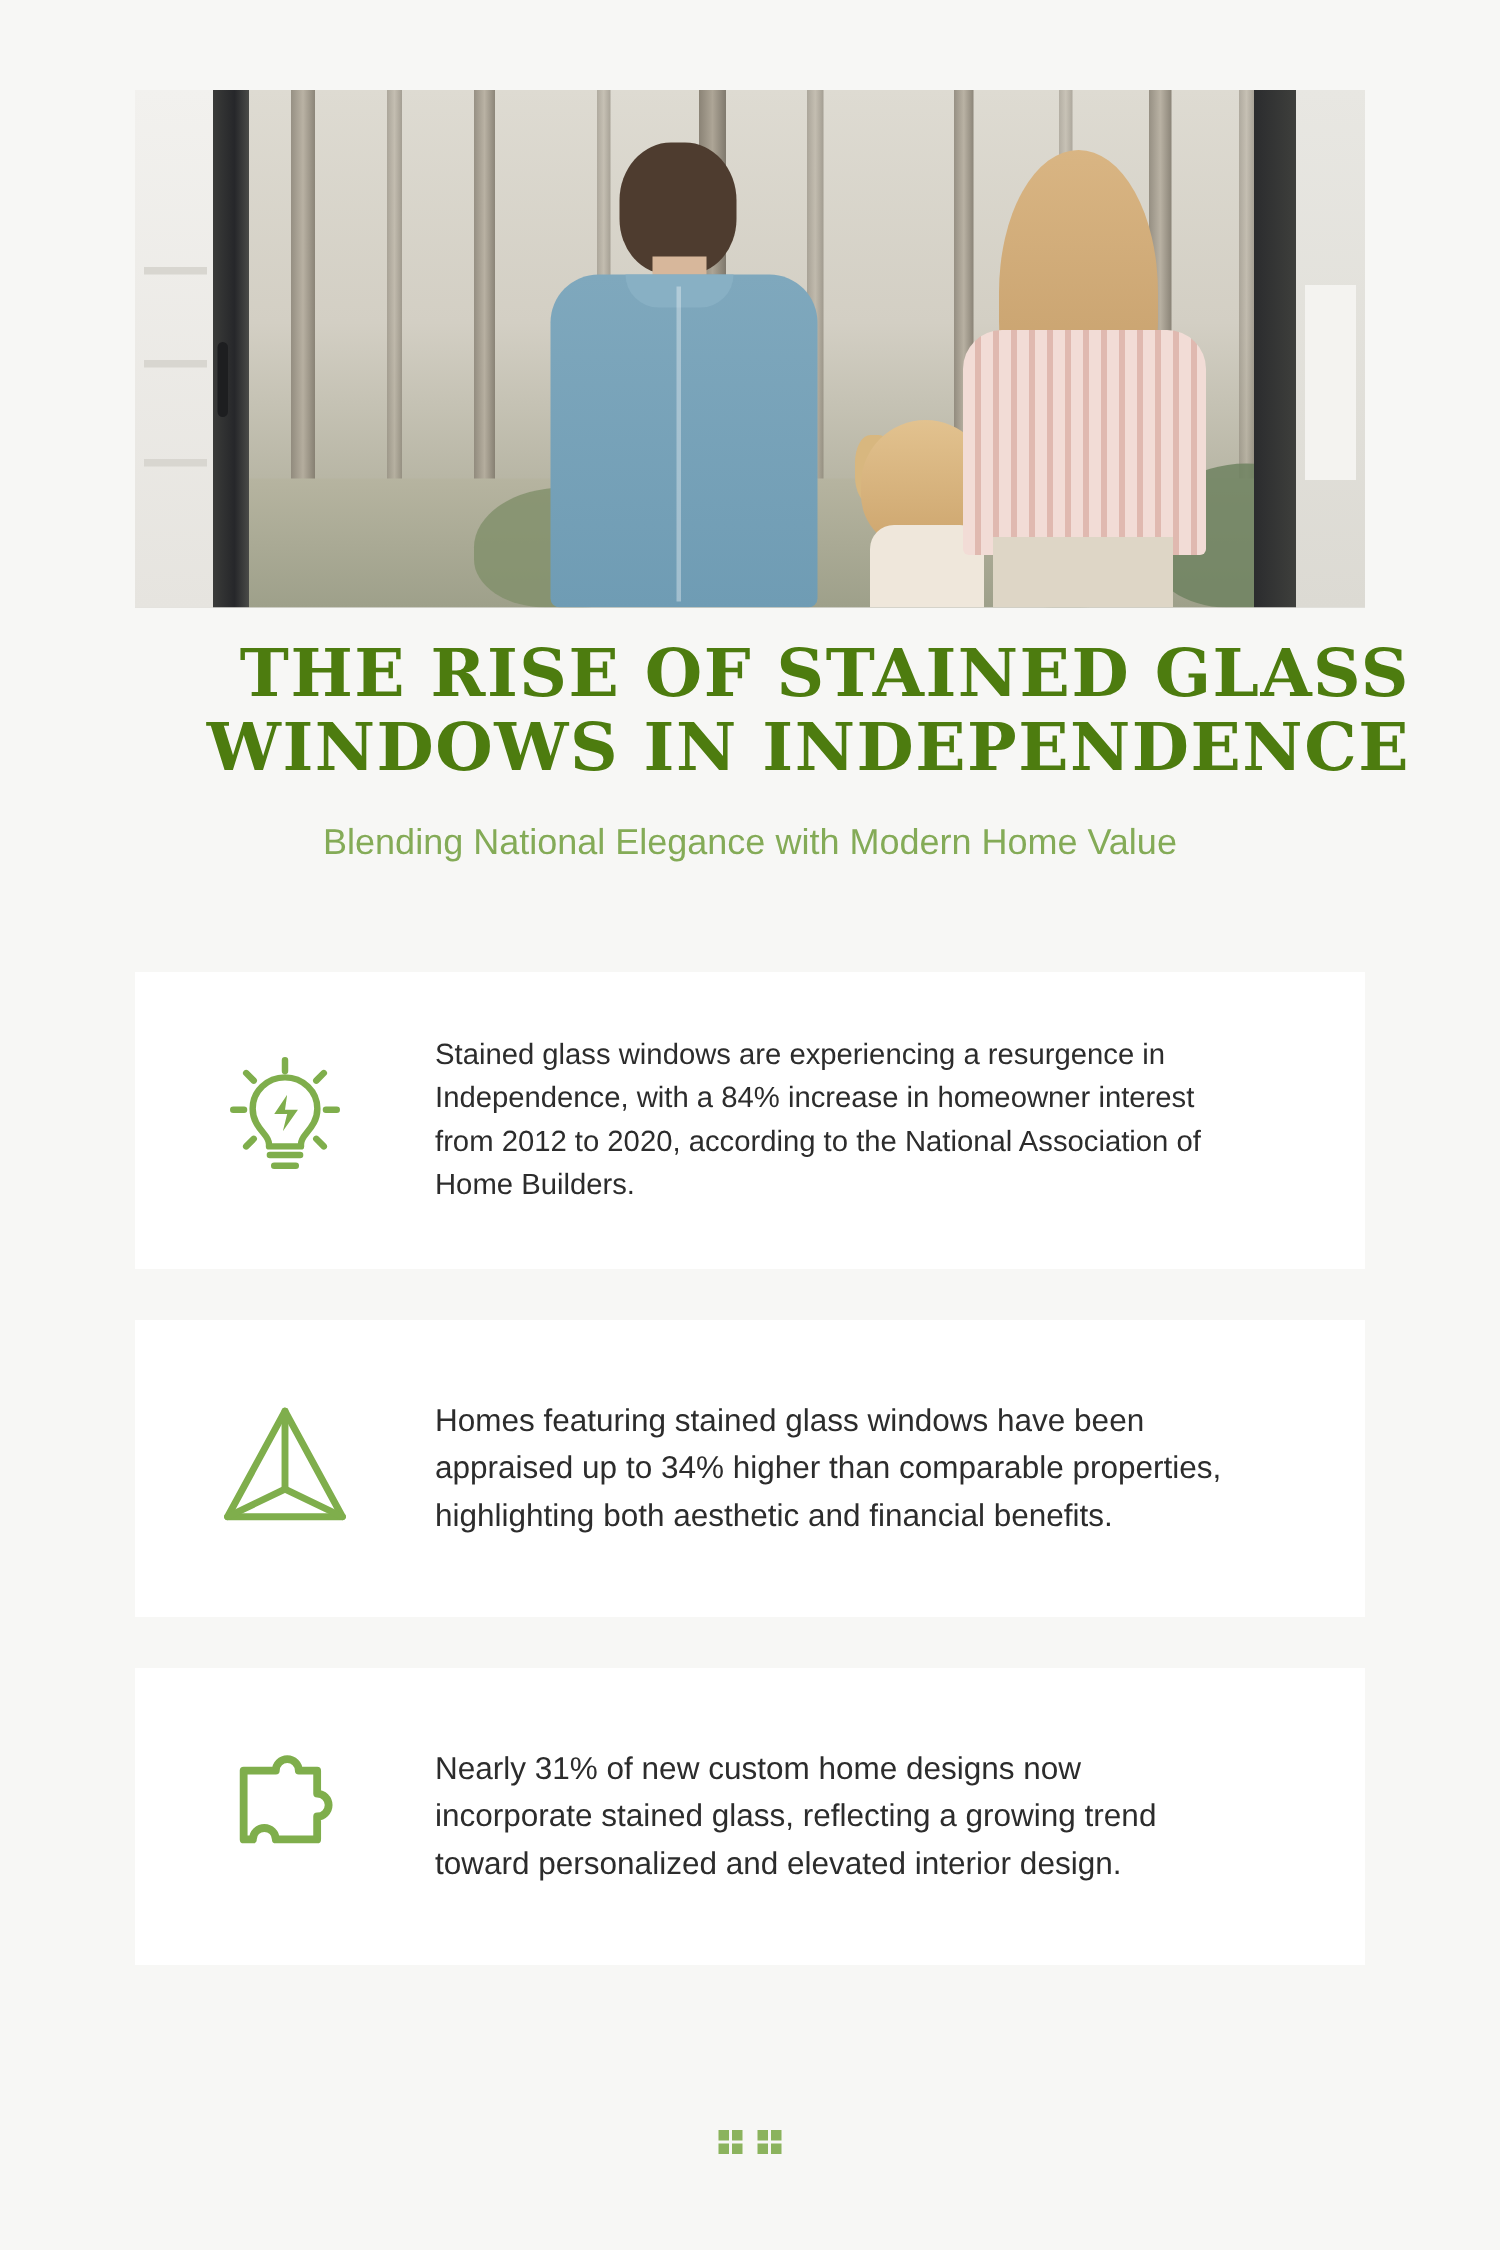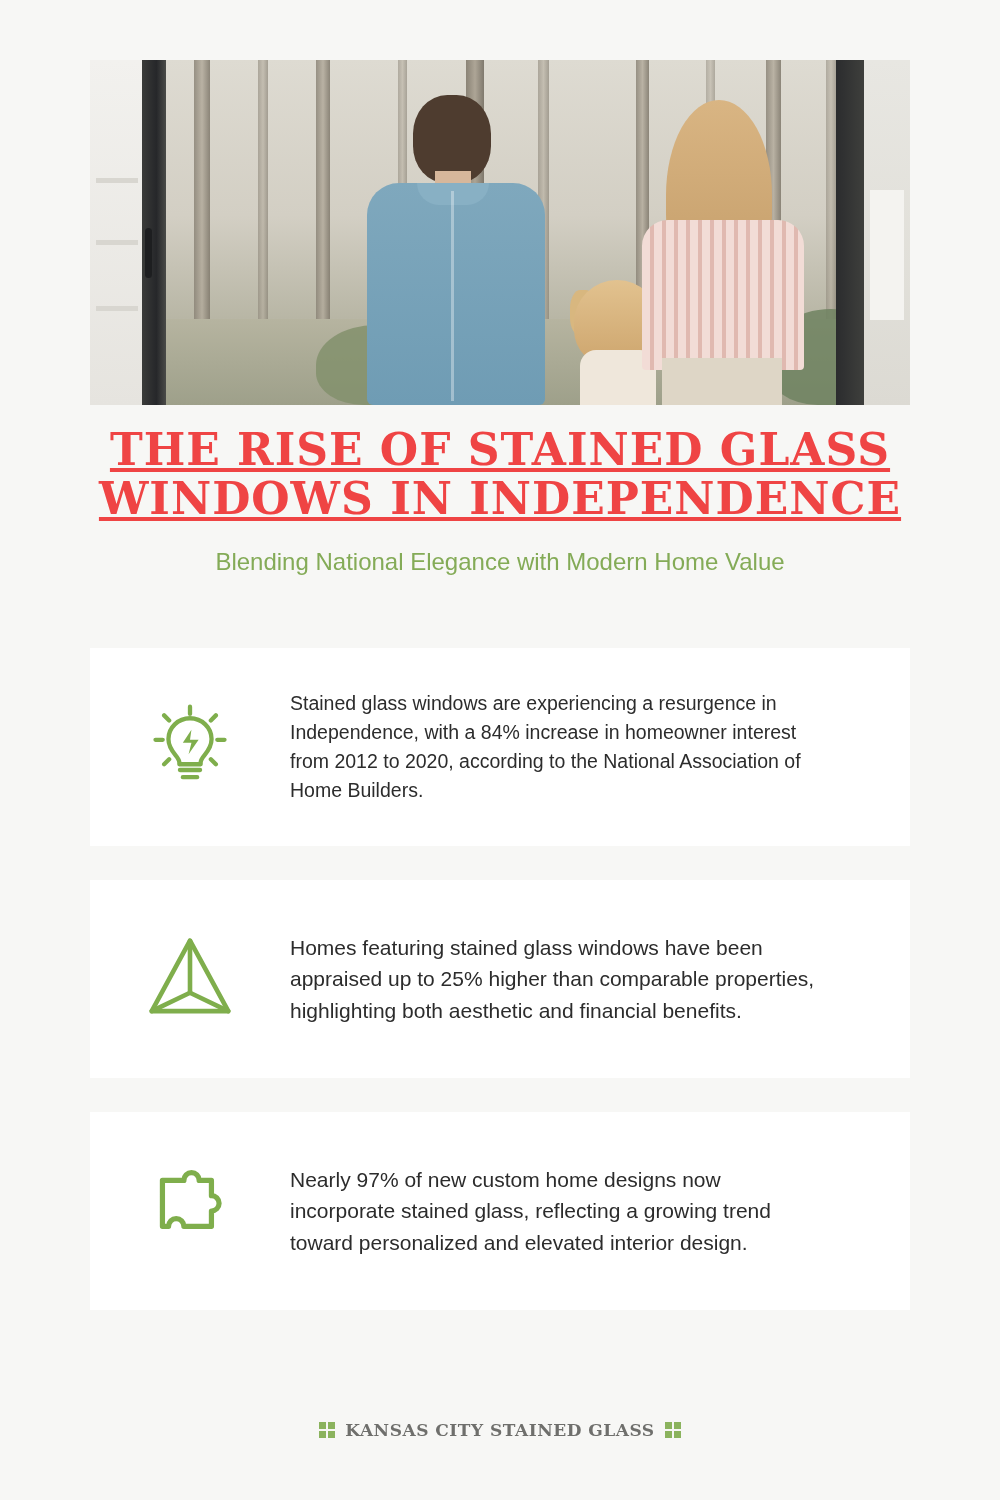--- a/index.html
+++ b/index.html
@@ -140,29 +140,28 @@
     background:#d8b77f; border-radius:40%;
   }
   .girl .body {
     position:absolute; left:14px; top:70px; width:76px; height:58px; background:#efe7db;
     border-radius:16px 16px 0 0;
   }
 
   
   .title {
     position: absolute; left: 60px; top: 425px; width: 880px;
-    text-align: center;
+    text-align: right;
     font-family: "DejaVu Serif", serif;
     font-size: 44px;
     letter-spacing: 1px;
     line-height: 1.12;
-    color: #ef4444;
+    color: #4d7c0f;
     text-transform: uppercase;
     font-weight: 700;
-    text-decoration: underline;
   }
   .subtitle {
     position: absolute; left: 60px; top: 548px; width: 880px;
     text-align: center;
     font-size: 24px;
     color: #84ab57;
     font-weight: 400;
   }
 
   
@@ -286,40 +285,39 @@
 
   <div class="card c2">
     <div class="card-icon">
       <svg width="98" height="98" viewBox="0 0 64 64" fill="none" stroke="#7fae4c" stroke-width="3" stroke-linecap="round" stroke-linejoin="round">
         <path d="M32 7 L57 53 L7 53 Z"></path>
         <path d="M32 7 L32 41"></path>
         <path d="M32 41 L57 53"></path>
         <path d="M32 41 L7 53"></path>
       </svg>
     </div>
-    <div class="card-text">Homes featuring stained glass windows have been appraised up to 25% higher than comparable properties, highlighting both aesthetic and financial benefits.</div>
+    <div class="card-text">Homes featuring stained glass windows have been appraised up to 34% higher than comparable properties, highlighting both aesthetic and financial benefits.</div>
   </div>
 
   <div class="card c3">
     <div class="card-icon">
       <svg width="98" height="98" viewBox="0 0 64 64" fill="none" stroke="#7fae4c" stroke-width="3.4" stroke-linecap="round" stroke-linejoin="round">
         <path d="M14 12h14a5 5 0 0 1 10 0h8v10a5 5 0 0 1 0 10v10H28a5 5 0 0 0-10 0H14z"></path>
       </svg>
     </div>
-    <div class="card-text">Nearly 97% of new custom home designs now incorporate stained glass, reflecting a growing trend toward personalized and elevated interior design.</div>
+    <div class="card-text">Nearly 31% of new custom home designs now incorporate stained glass, reflecting a growing trend toward personalized and elevated interior design.</div>
   </div>
 
   <div class="footer">
     <span class="footer-mark">
       <i></i>
         <i></i>
         <i></i>
         <i></i>
     </span>
-    <span class="footer-text">KANSAS CITY STAINED GLASS</span>
     <span class="footer-mark">
       <i></i>
         <i></i>
         <i></i>
         <i></i>
     </span>
   </div>
 
 </div>
 

